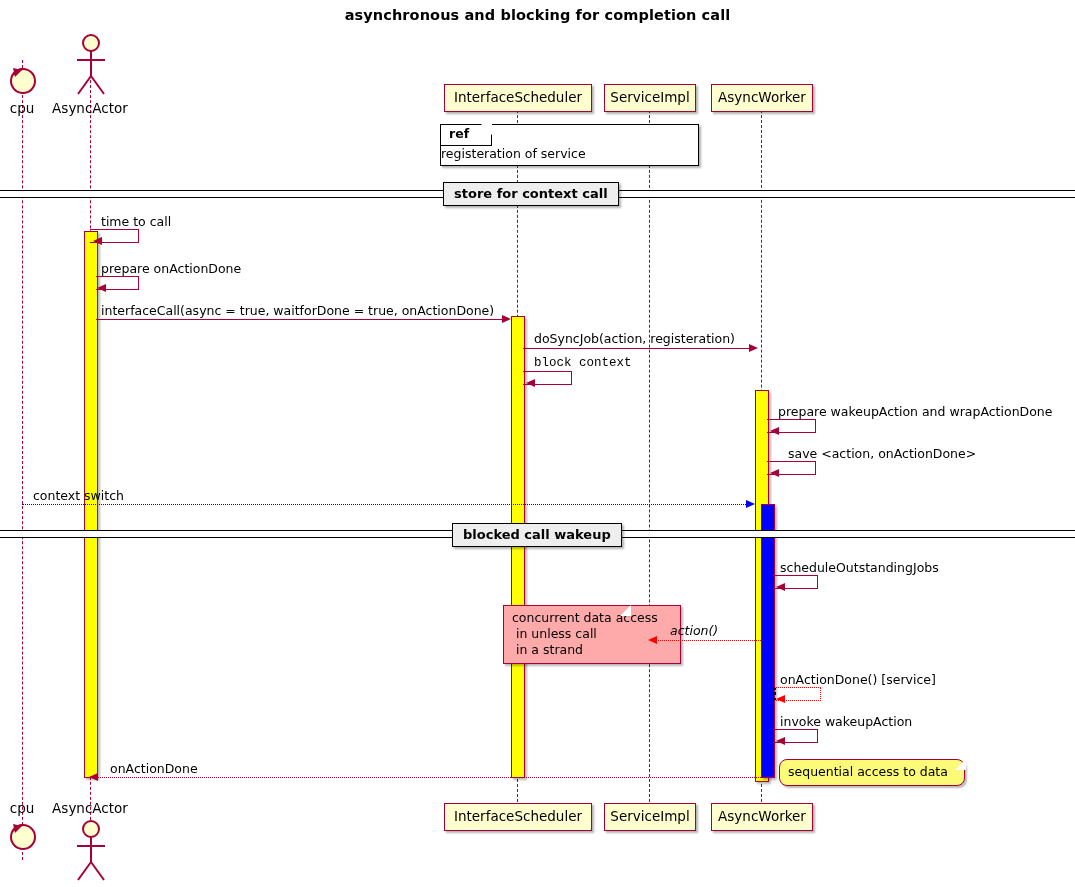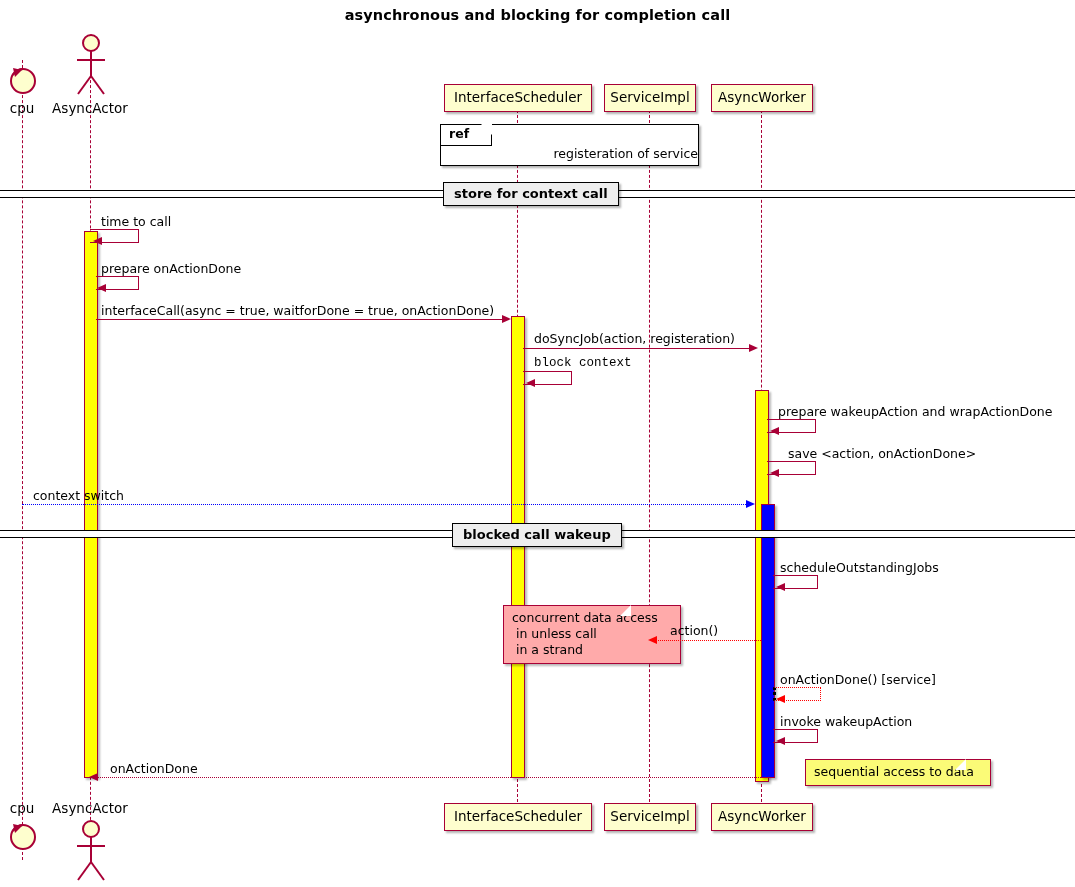--- a/index.html
+++ b/index.html
@@ -38,21 +38,21 @@
   
   .selfloop{position:absolute;border:1px solid #A80036;border-left:none;}
   .selfloop.red{border-color:#FF0000;border-left:none;border-style:dotted;}
 
   
   .refframe{position:absolute;border:1.6px solid #000;background:#fff;box-shadow:2px 2px 2px rgba(0,0,0,.30);}
   .reftab{position:absolute;left:0;top:0;height:19px;border-right:1.6px solid #000;border-bottom:1.6px solid #000;
           font-size:12.5px;font-weight:bold;padding:1px 22px 0 8px;color:#000;}
   .reftab:after{content:"";position:absolute;right:-1px;top:-1px;width:0;height:0;
           border-left:11px solid transparent;border-top:11px solid #fff;}
-  .refbody{position:absolute;left:0;right:0;bottom:4px;text-align:right;font-size:12.5px;color:#000;}
+  .refbody{position:absolute;left:0;right:0;bottom:4px;text-align:left;font-size:12.5px;color:#000;}
 
   
   .divline{position:absolute;height:6px;border-top:1.6px solid #000;border-bottom:1.6px solid #000;background:#fff;}
   .divbox{position:absolute;background:#EEEEEE;border:1.6px solid #000;box-shadow:2px 2px 2px rgba(0,0,0,.30);
           font-size:13px;font-weight:bold;color:#000;padding:3px 10px 4px 10px;white-space:nowrap;}
 
   
   .note{position:absolute;box-shadow:2px 2px 2px rgba(0,0,0,.28);font-size:12.5px;color:#000;line-height:16px;
         padding:4px 8px 5px 8px;white-space:pre;}
   .note.pink{background:#FFAAAA;border:1px solid #A80036;}
@@ -148,33 +148,33 @@
 
   <div class="msgtext" style="left:780px;top:560px;">scheduleOutstandingJobs</div>
   <div class="selfloop" style="left:773px;top:575px;width:44px;height:12px;"></div>
   <div class="arrowL" style="left:776px;top:583px;"></div>
 
   <div class="note pink" style="left:471px;top:605px;width:160px;margin-left:32px;">concurrent data access
  in unless call
  in a strand</div>
   <div style="position:absolute;left:620px;top:605px;width:0;height:0;border-left:11px solid transparent;border-bottom:11px solid #fff;"></div>
 
-  <div class="msgtext" style="left:670px;top:623px;">action()</div>
+  <div class="msgtext" style="left:670px;top:623px;font-style:italic;">action()</div>
   <div class="msgline red" style="left:650px;top:640px;width:111px;"></div>
   <div class="arrowL red" style="left:648px;top:636px;"></div>
 
   <div class="msgtext" style="left:780px;top:672px;">onActionDone() [service]</div>
   <div class="selfloop red" style="left:773px;top:687px;width:44px;height:12px;"></div>
   <div class="arrowL red" style="left:776px;top:695px;"></div>
 
   <div class="msgtext" style="left:780px;top:714px;">invoke wakeupAction</div>
   <div class="selfloop" style="left:773px;top:729px;width:44px;height:12px;"></div>
   <div class="arrowL" style="left:776px;top:737px;"></div>
 
-  <div class="note yellow" style="left:805px;top:759px;width:168px;">sequential access to data</div>
+  <div class="note yellow" style="left:779px;top:759px;width:168px;border-radius:8px;">sequential access to data</div>
   <div style="position:absolute;left:955px;top:759px;width:0;height:0;border-left:11px solid transparent;border-bottom:11px solid #fff;"></div>
 
   <div class="msgtext" style="left:110px;top:761px;">onActionDone</div>
   <div class="msgline dotted" style="left:98px;top:777px;width:665px;"></div>
   <div class="arrowL" style="left:89px;top:773px;"></div>
 
   <div class="plabel" style="left:0px;top:800px;width:44px;">cpu</div>
   <div class="plabel" style="left:40px;top:800px;width:100px;">AsyncActor</div>
 
   <div style="position:absolute;left:6px;top:818px;width:34px;height:34px;">

